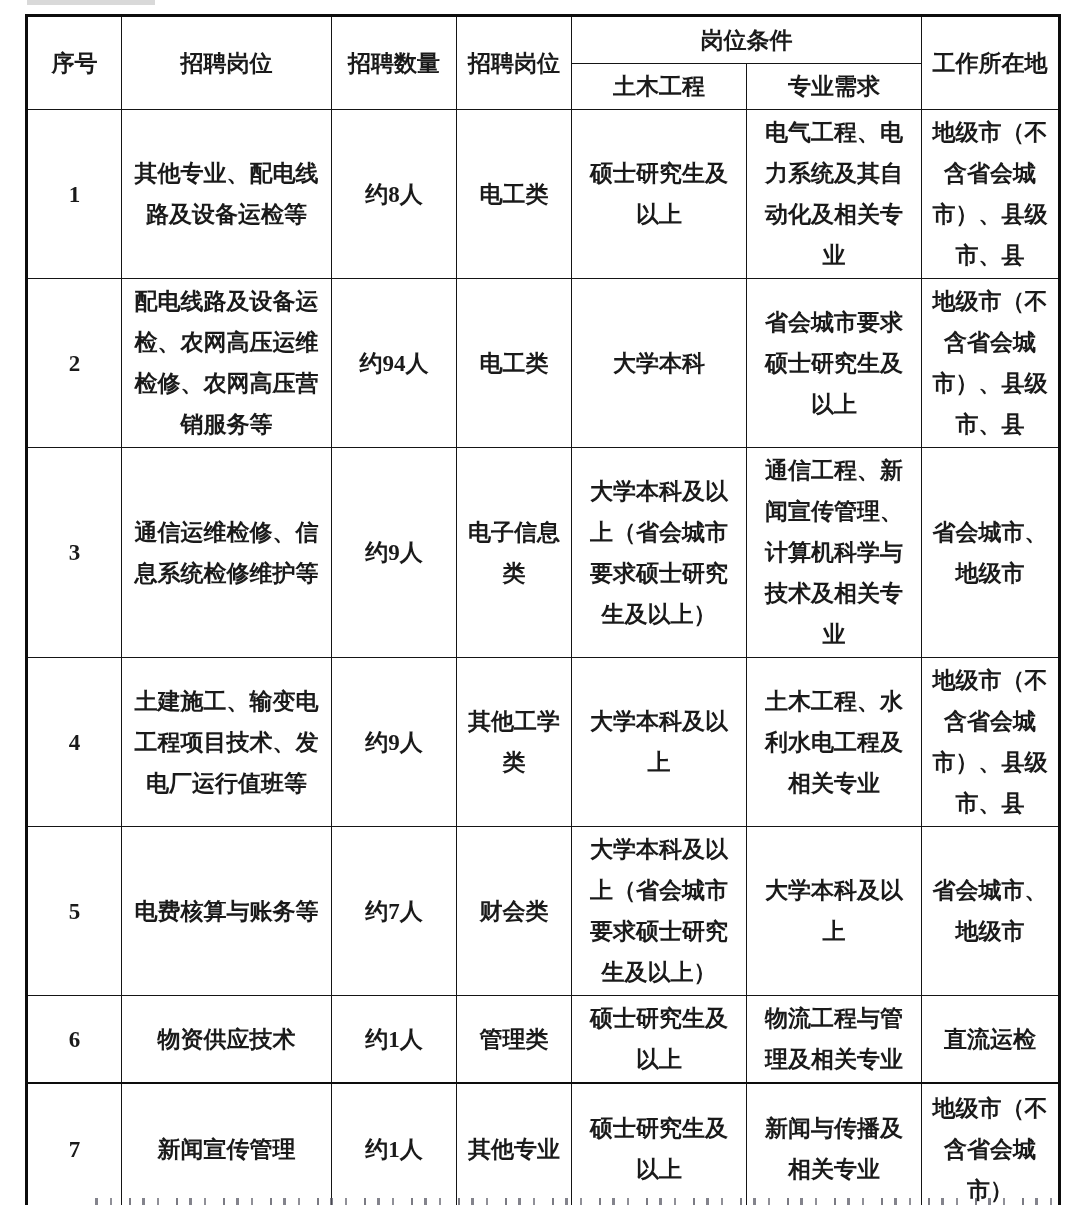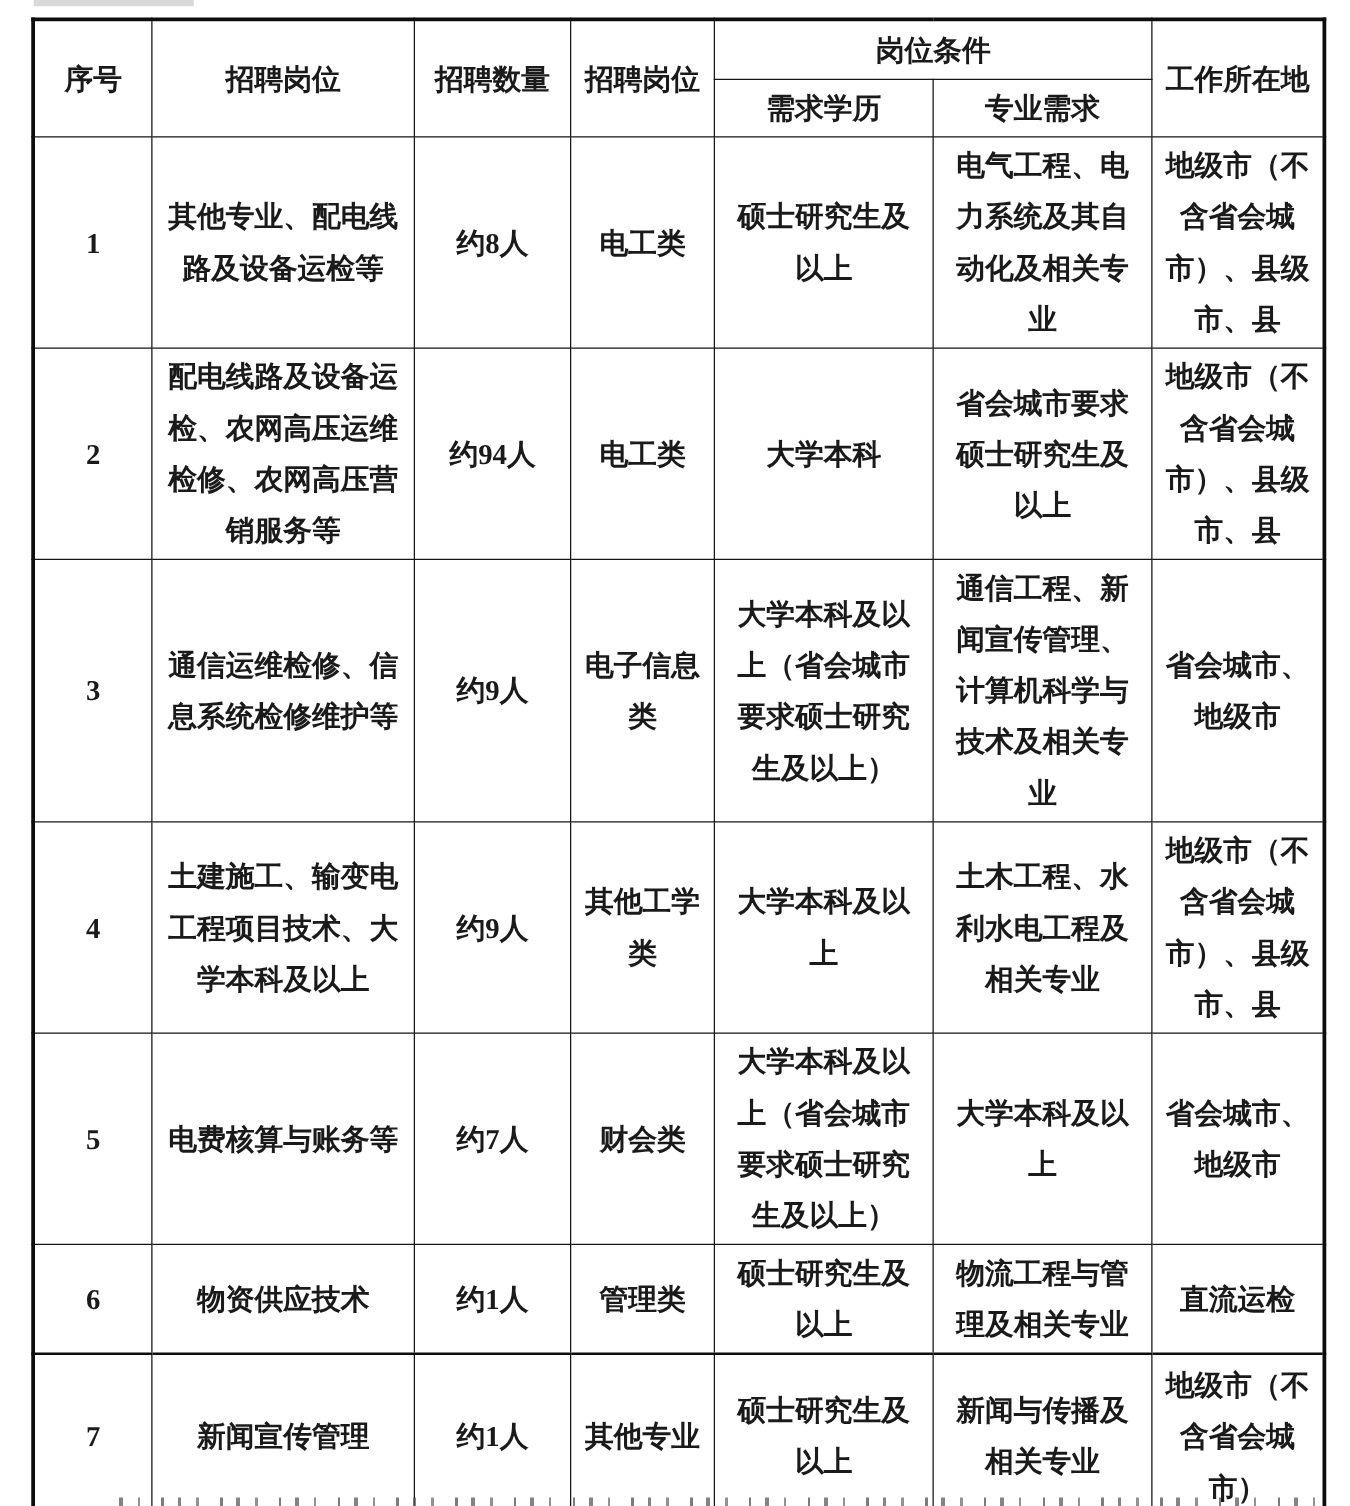--- a/index.html
+++ b/index.html
@@ -100,21 +100,21 @@
     <thead>
       <tr class="hr1">
         <th rowspan="2">序号</th>
         <th rowspan="2">招聘岗位</th>
         <th rowspan="2">招聘数量</th>
         <th rowspan="2">招聘岗位</th>
         <th colspan="2">岗位条件</th>
         <th rowspan="2">工作所在地</th>
       </tr>
       <tr class="hr2">
-        <th>需求学历</th>
+        <th>土木工程</th>
         <th>专业需求</th>
       </tr>
     </thead>
     <tbody>
       <tr class="r1">
         <td>1</td>
         <td>其他专业、配电线路及设备运检等</td>
         <td>约8人</td>
         <td>电工类</td>
         <td>硕士研究生及以上</td>
@@ -134,21 +134,21 @@
         <td>3</td>
         <td>通信运维检修、信息系统检修维护等</td>
         <td>约9人</td>
         <td>电子信息类</td>
         <td>大学本科及以上（省会城市要求硕士研究生及以上）</td>
         <td>通信工程、新闻宣传管理、计算机科学与技术及相关专业</td>
         <td>省会城市、地级市</td>
       </tr>
       <tr class="r4">
         <td>4</td>
-        <td>土建施工、输变电工程项目技术、大学本科及以上</td>
+        <td>土建施工、输变电工程项目技术、发电厂运行值班等</td>
         <td>约9人</td>
         <td>其他工学类</td>
         <td>大学本科及以上</td>
         <td>土木工程、水利水电工程及相关专业</td>
         <td>地级市（不含省会城市）、县级市、县</td>
       </tr>
       <tr class="r5">
         <td>5</td>
         <td>电费核算与账务等</td>
         <td>约7人</td>

